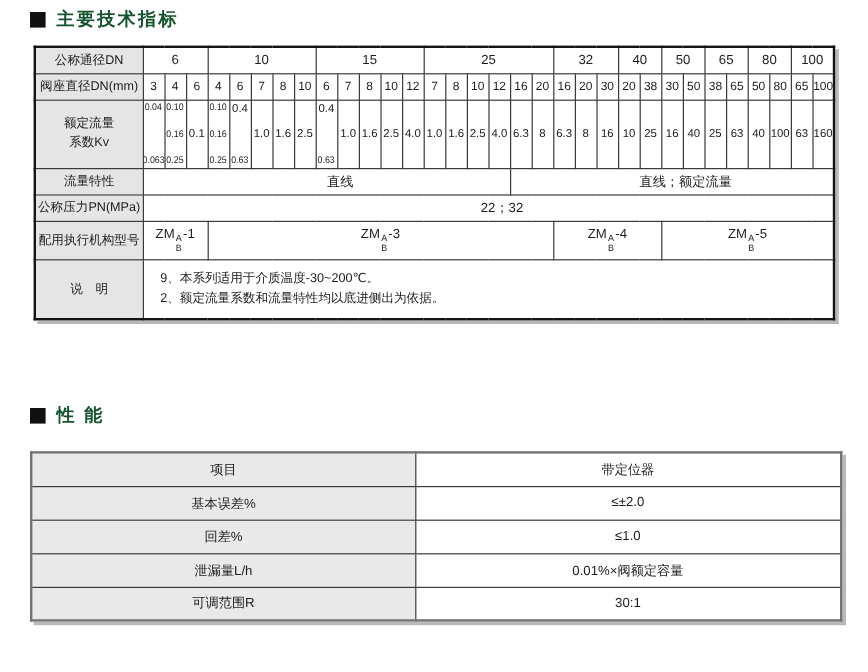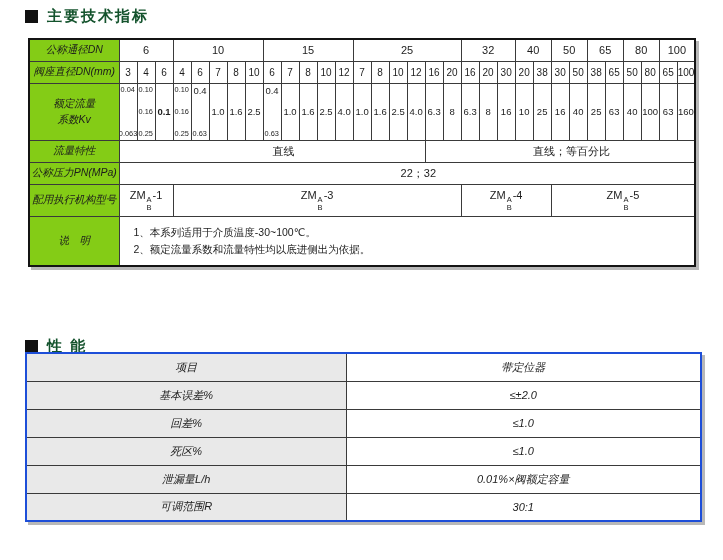--- a/index.html
+++ b/index.html
@@ -16,21 +16,21 @@
   #perf-title { top:337px; }
   .sq { width:13px; height:13px; background:#111; display:inline-block; flex:none; }
 
   table { border-collapse:collapse; table-layout:fixed; position:absolute;
           background:#fff; box-shadow:3px 3px 0 #b8b8b8; }
   td { border:1px solid #3a3a3a; text-align:center; vertical-align:middle;
        padding:0; overflow:hidden; }
 
   
   #spec-table { left:28px; top:38px; width:667px; border:2px solid #141414; }
-  #spec-table .lbl { background:#84cc16; font-size:10.5px; white-space:nowrap;font-style:italic; }
+  #spec-table .lbl { background:#e5e5e5; font-size:10.5px; white-space:nowrap; }
   tr.r-std   { height:22px; }
   tr.r-kv    { height:56px; }
   tr.r-act   { height:32px; }
   tr.r-notes { height:50px; }
   .grp  { font-size:11px; }
   .num  { font-size:10px; }
   .wide { font-size:11px;padding-left:23px; }
   .kv   { padding:0; }
   .kvwrap { display:flex; flex-direction:column; align-items:center;
             height:52px; padding:2px 0; }
@@ -38,21 +38,21 @@
   .kvval.sm { font-size:8px; transform:scaleX(0.92); }
   .action-cell span { margin:0 23px; font-size:11px; }
   .zm { font-size:11px; white-space:nowrap; }
   .zm-stack { display:inline-flex; flex-direction:column; font-size:7.5px;
               line-height:1.05; vertical-align:-3px; margin:0 1px; }
   .notes-cell { text-align:left; padding:4px 8px 4px 14px; }
   .notes-cell div { font-size:10.5px; line-height:1.6; white-space:nowrap; }
   .kv-lbl div { font-size:10.5px; line-height:1.5; }
 
   
-  #perf-table { left:25px; top:352px; width:675px; border:2px solid #1d4ed8;font-style:italic; }
+  #perf-table { left:25px; top:376px; width:675px; border:2px solid #737373; }
   #perf-table tr { height:28px; }
   #perf-table td { font-size:11px; }
   #perf-table .item { background:#e9e9e9; }
 </style>
 </head>
 <body>
 
 <div class="section-title" id="spec-title">
   <span class="sq"></span>
   <span>主要技术指标</span>
@@ -155,21 +155,21 @@
           </div>
         </td>
         <td class="kv">
           <div class="kvwrap" style="justify-content: space-between;">
             <span class="kvval sm">0.10</span>
             <span class="kvval sm">0.16</span>
             <span class="kvval sm">0.25</span>
           </div>
         </td>
         <td class="kv">
-          <div class="kvwrap" style="justify-content: center; font-weight: bold;">
+          <div class="kvwrap" style="justify-content: center;">
             <span class="kvval">0.1</span>
           </div>
         </td>
         <td class="kv">
           <div class="kvwrap" style="justify-content: space-between;">
             <span class="kvval sm">0.10</span>
             <span class="kvval sm">0.16</span>
             <span class="kvval sm">0.25</span>
           </div>
         </td>
@@ -312,21 +312,21 @@
         </td>
         <td class="kv">
           <div class="kvwrap" style="justify-content: center;">
             <span class="kvval">160</span>
           </div>
         </td>
       </tr>
       <tr class="r-std">
         <td class="lbl">流量特性</td>
         <td class="wide" colspan="17">直线</td>
-        <td class="wide" colspan="15">直线；等百分比</td>
+        <td class="wide" colspan="15">直线；额定流量</td>
       </tr>
       <tr class="r-std">
         <td class="lbl">公称压力PN(MPa)</td>
         <td class="wide" colspan="32">22；32</td>
       </tr>
       <tr class="r-act">
         <td class="lbl">配用执行机构型号</td>
         <td class="zm" colspan="3"><span>ZM</span><span class="zm-stack">
             <span>A</span>
             <span>B</span>
@@ -340,21 +340,21 @@
             <span>B</span>
           </span><span>-4</span></td>
         <td class="zm" colspan="8"><span>ZM</span><span class="zm-stack">
             <span>A</span>
             <span>B</span>
           </span><span>-5</span></td>
       </tr>
       <tr class="r-notes">
         <td class="lbl">说　明</td>
         <td class="notes-cell" colspan="32">
-          <div>1、本系列适用于介质温度-30~100℃。</div>
+          <div>9、本系列适用于介质温度-30~200℃。</div>
           <div>2、额定流量系数和流量特性均以底进侧出为依据。</div>
         </td>
       </tr>
     </tbody>
 </table>
 
 <div class="section-title" id="perf-title">
   <span class="sq"></span>
   <span>性 能</span>
 </div>
@@ -371,24 +371,20 @@
       </tr>
       <tr>
         <td class="item">基本误差%</td>
         <td class="val">≤±2.0</td>
       </tr>
       <tr>
         <td class="item">回差%</td>
         <td class="val">≤1.0</td>
       </tr>
       <tr>
-        <td class="item">死区%</td>
-        <td class="val">≤1.0</td>
-      </tr>
-      <tr>
         <td class="item">泄漏量L/h</td>
         <td class="val">0.01%×阀额定容量</td>
       </tr>
       <tr>
         <td class="item">可调范围R</td>
         <td class="val">30:1</td>
       </tr>
     </tbody>
 </table>
 

